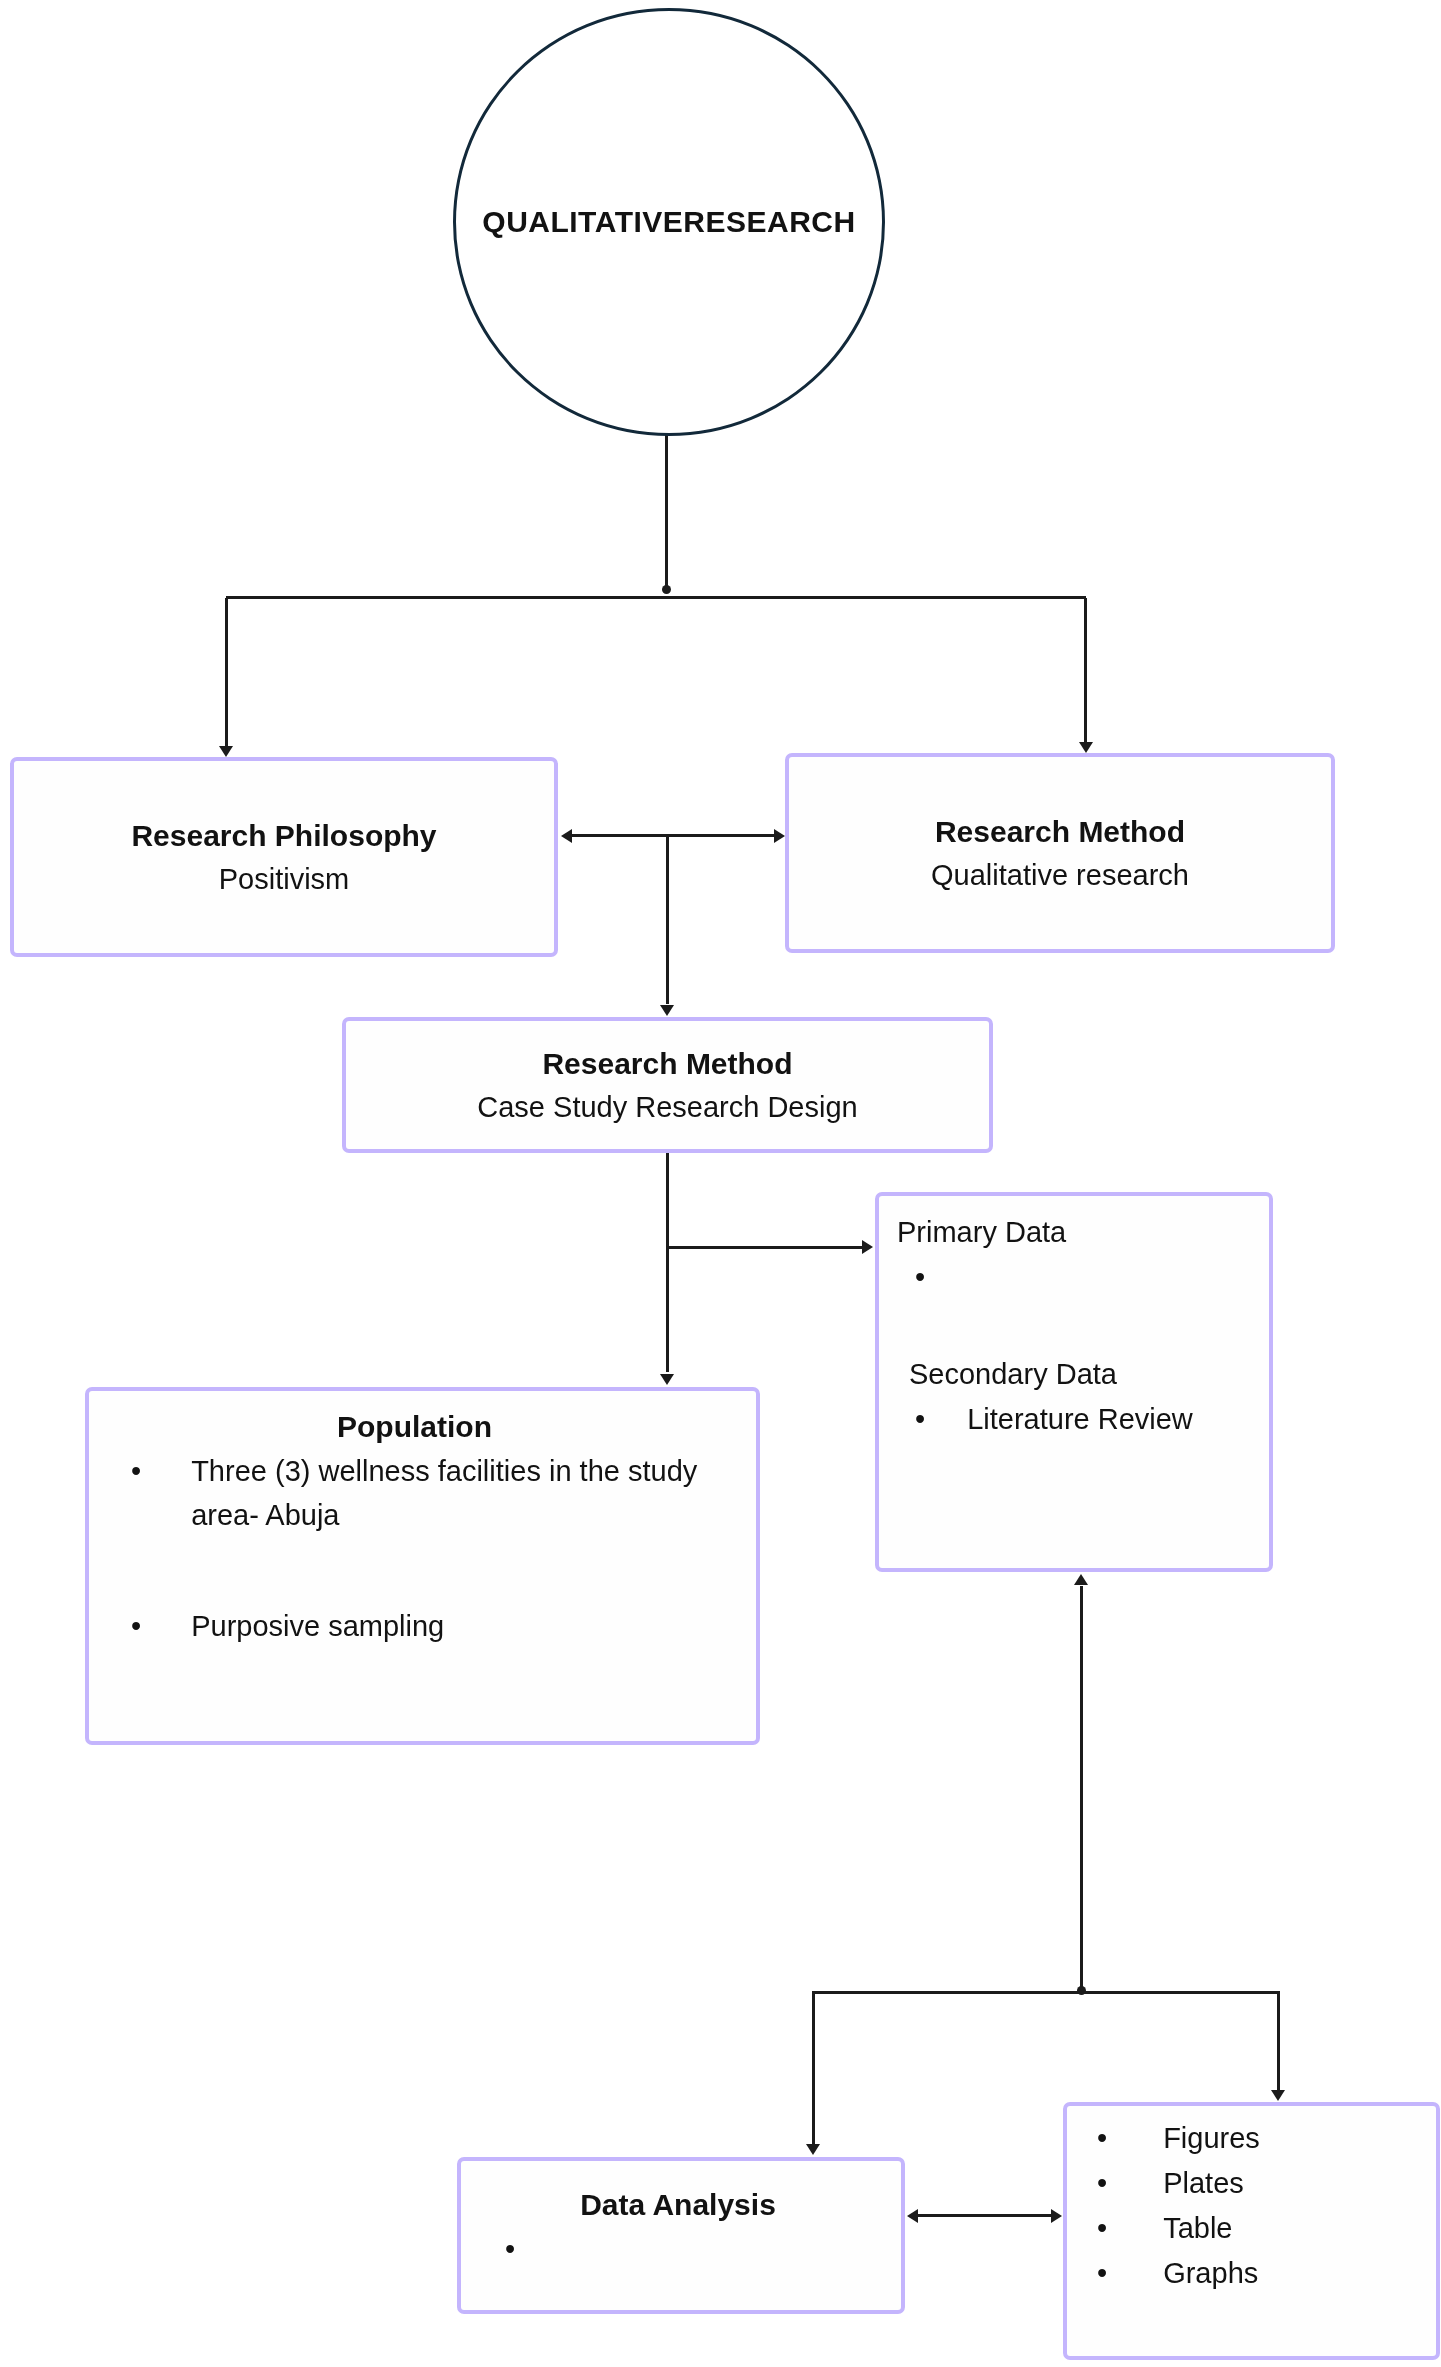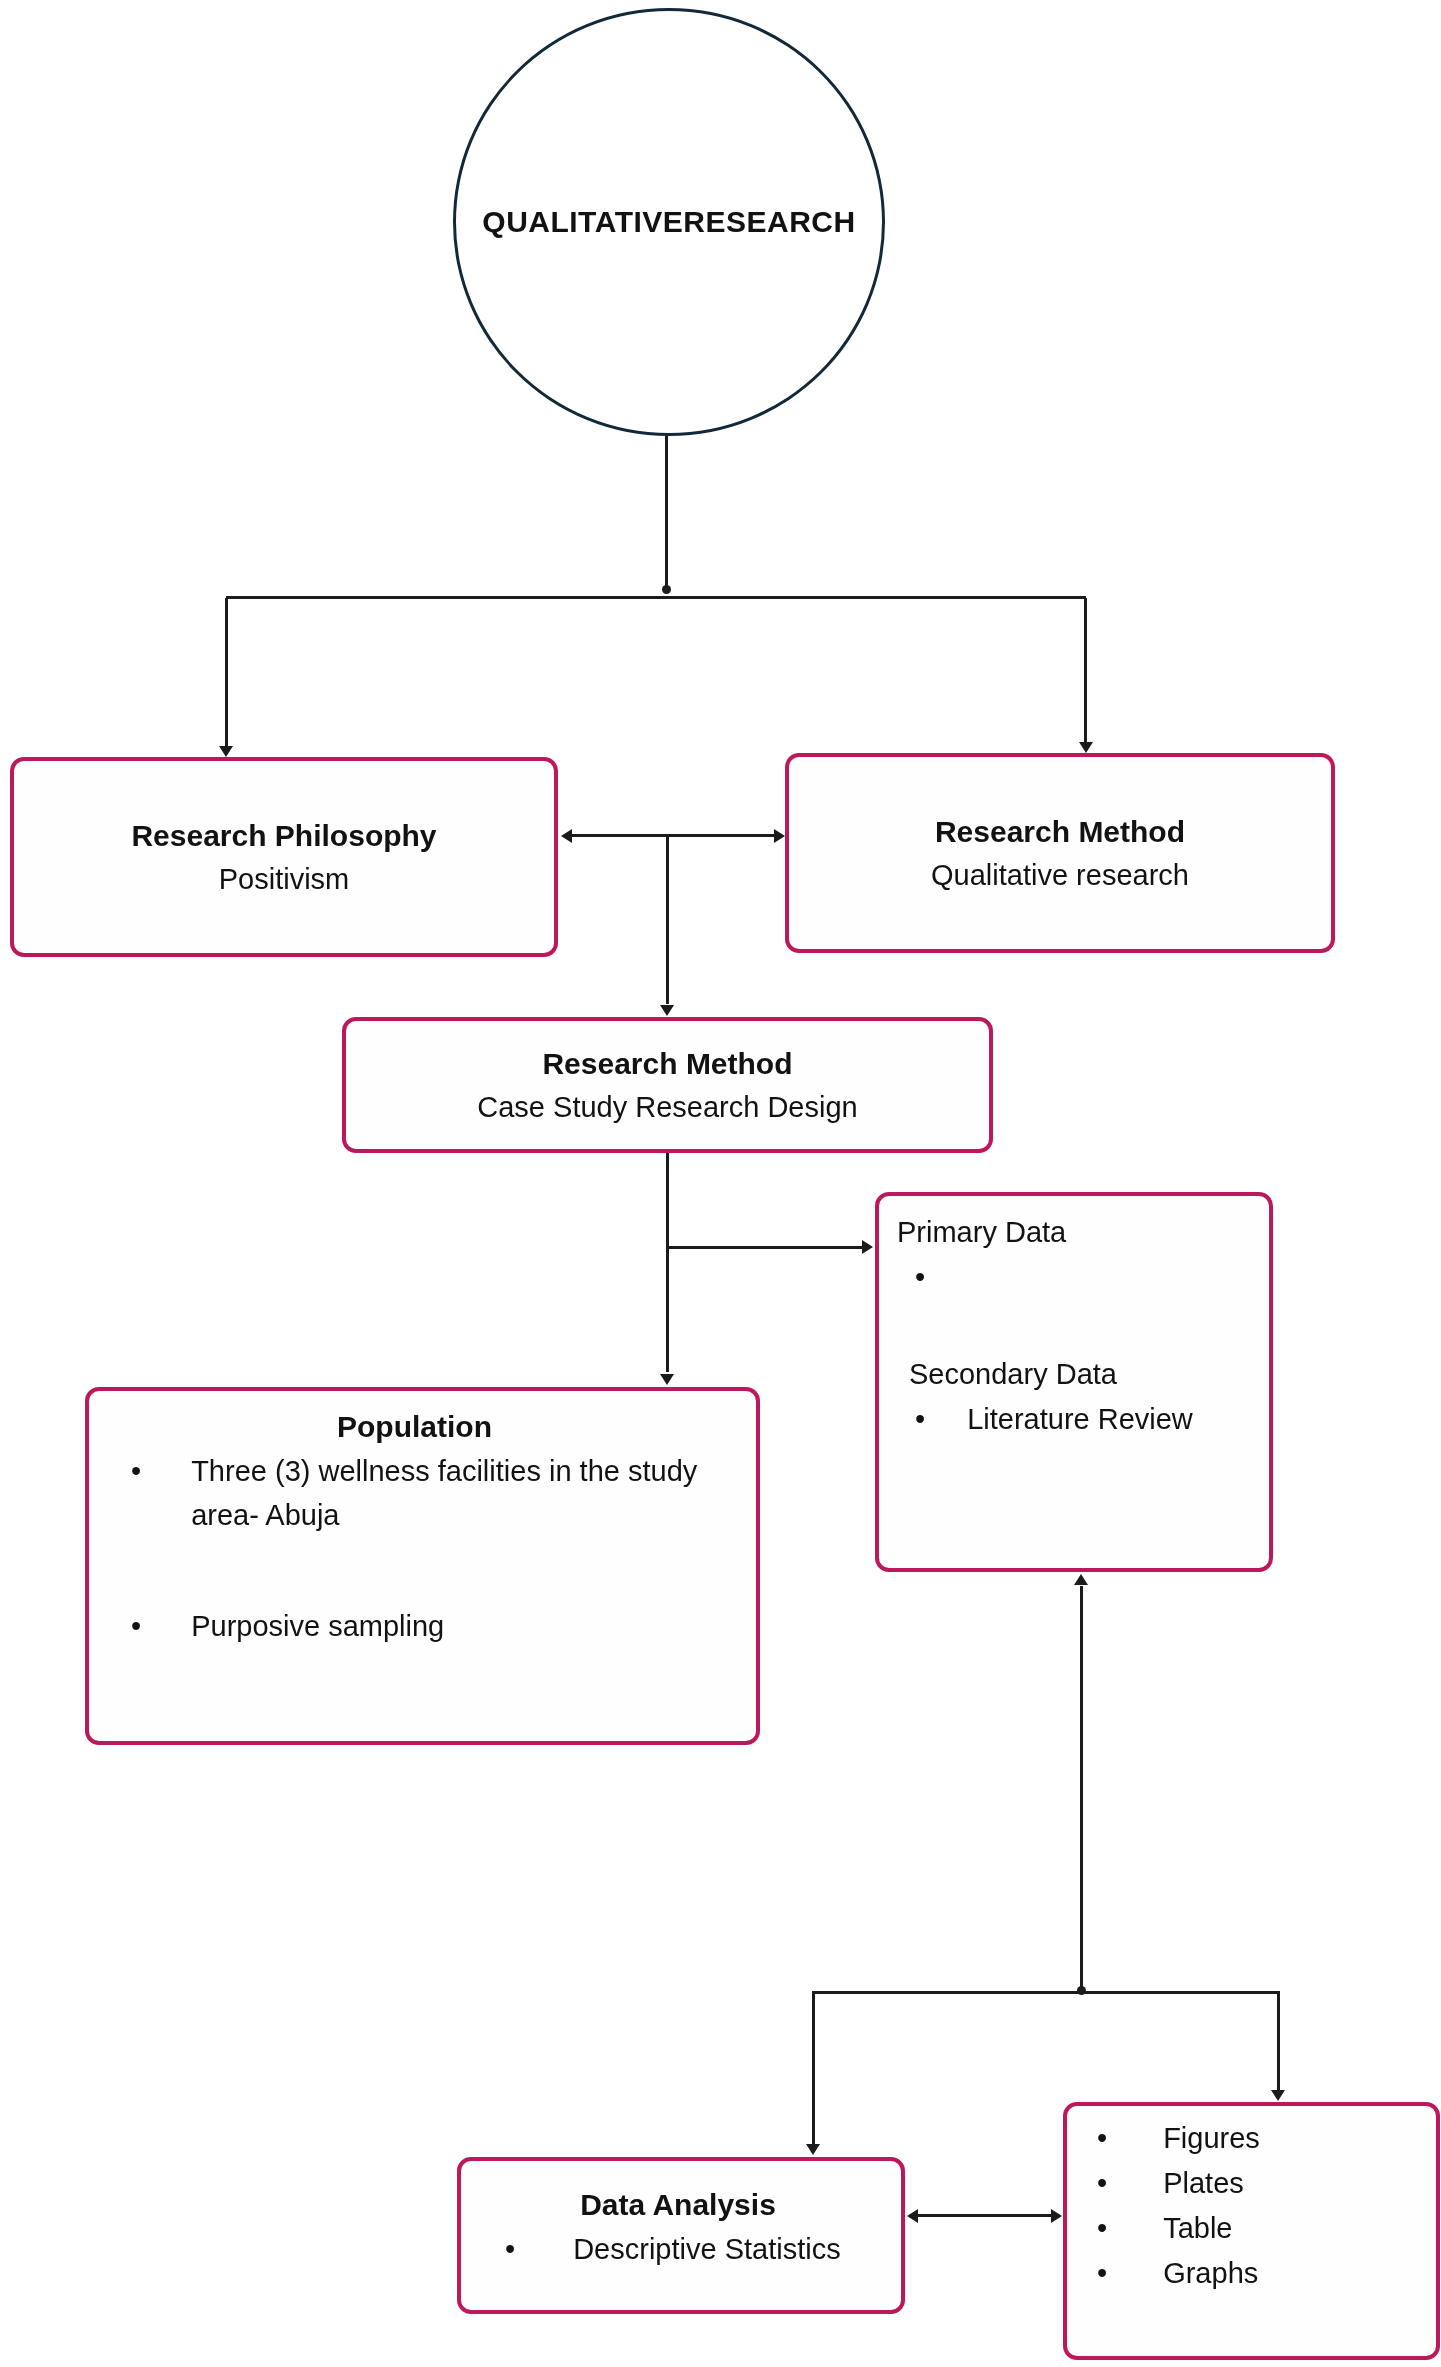--- a/index.html
+++ b/index.html
@@ -6,22 +6,22 @@
   #canvas{
     position:relative;
     width:1441px;height:2367px;
     background:#ffffff;
     font-family:"Liberation Sans", sans-serif;
     color:#121212;
   }
   
   .node{
     position:absolute;
-    border:4px solid #be185d;
-    border-radius:14px;
+    border:4px solid #c4b5fd;
+    border-radius:7px;
     background:#fefefe;
     box-sizing:border-box;
   }
   .circle{
     position:absolute;
     border:3px solid #12293a;
     border-radius:50%;
     background:#ffffff;
     box-sizing:border-box;
     display:flex;align-items:center;justify-content:center;
@@ -140,21 +140,20 @@
     <div class="bullet-row">
       <span class="mark" style="margin-left:42px;">•</span>
       <span class="btxt" style="margin-left:50px;">Purposive sampling</span>
     </div>
   </div>
 
   <div class="node" style="left:457px;top:2157px;width:448px;height:157px;padding:22px 6px 0 0;">
     <div class="ttl">Data Analysis</div>
     <div class="bullet-row">
       <span class="mark" style="margin-left:44px;">•</span>
-      <span class="btxt" style="margin-left:58px;">Descriptive Statistics</span>
     </div>
   </div>
 
   <div class="node" style="left:1063px;top:2102px;width:377px;height:258px;padding:10px 4px 0 0;">
     <div class="bullet-row">
       <span class="mark" style="margin-left:30px;">•</span>
       <span class="btxt" style="margin-left:56px;">Figures</span>
     </div>
     <div class="bullet-row">
       <span class="mark" style="margin-left:30px;">•</span>

